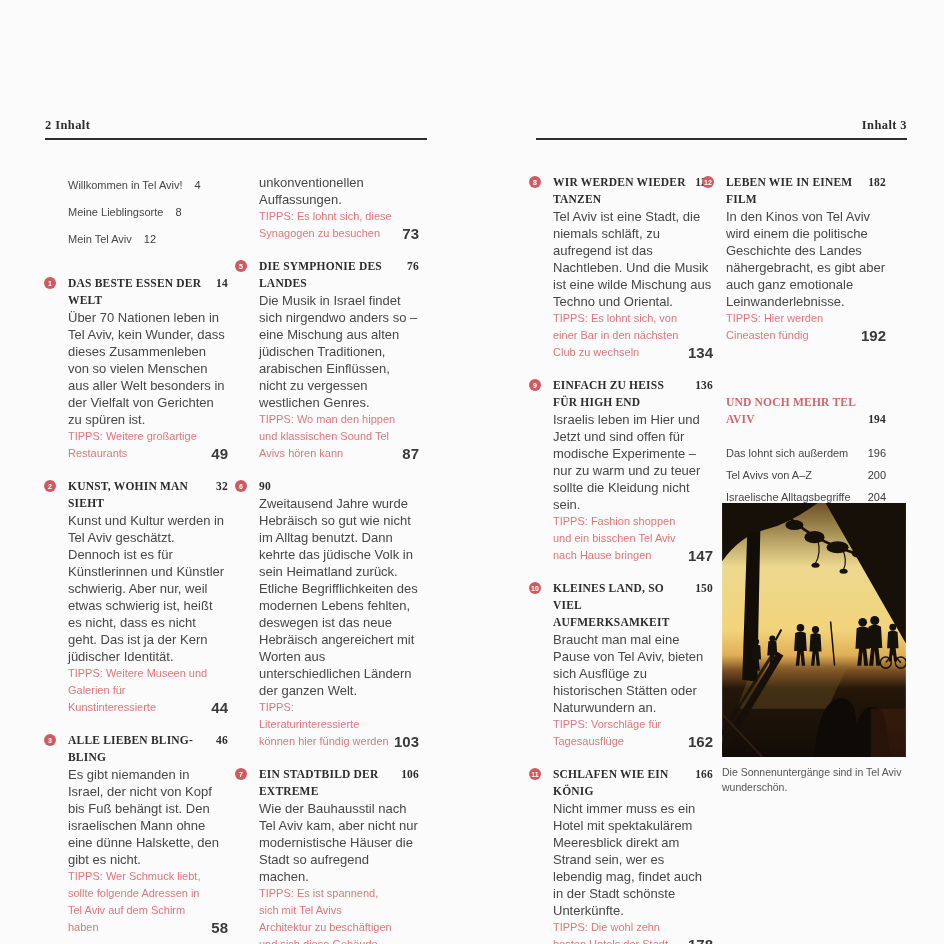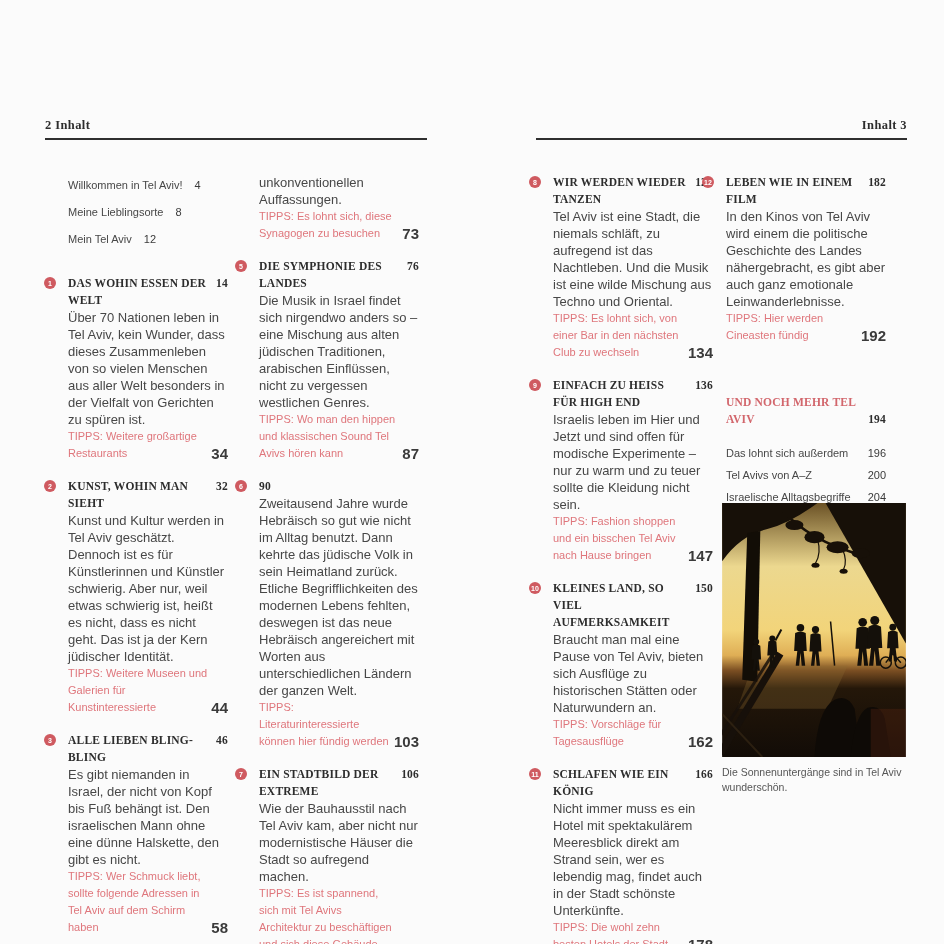--- a/index.html
+++ b/index.html
@@ -83,27 +83,27 @@
     </div>
     <div class="intro-item">
       <span>Mein Tel Aviv</span>
       <span class="intro-page">12</span>
     </div>
   </div>
 
   <div class="chapter">
     <span class="badge">1</span>
     <div class="title-row">
-      <span>DAS WOHIN ESSEN DER WELT</span>
+      <span>DAS BESTE ESSEN DER WELT</span>
       <span class="title-page">14</span>
     </div>
     <div class="desc">Über 70 Nationen leben in Tel Aviv, kein Wunder, dass dieses Zusammenleben von so vielen Menschen aus aller Welt besonders in der Vielfalt von Gerichten zu spüren ist.</div>
     <div class="tipps-row">
       <span class="tipps">TIPPS: Weitere großartige Restaurants</span>
-      <span class="tipps-page">34</span>
+      <span class="tipps-page">49</span>
     </div>
   </div>
 
   <div class="chapter">
     <span class="badge">2</span>
     <div class="title-row">
       <span>KUNST, WOHIN MAN SIEHT</span>
       <span class="title-page">32</span>
     </div>
     <div class="desc">Kunst und Kultur werden in Tel Aviv geschätzt. Dennoch ist es für Künstlerinnen und Künstler schwierig. Aber nur, weil etwas schwierig ist, heißt es nicht, dass es nicht geht. Das ist ja der Kern jüdischer Identität.</div>

